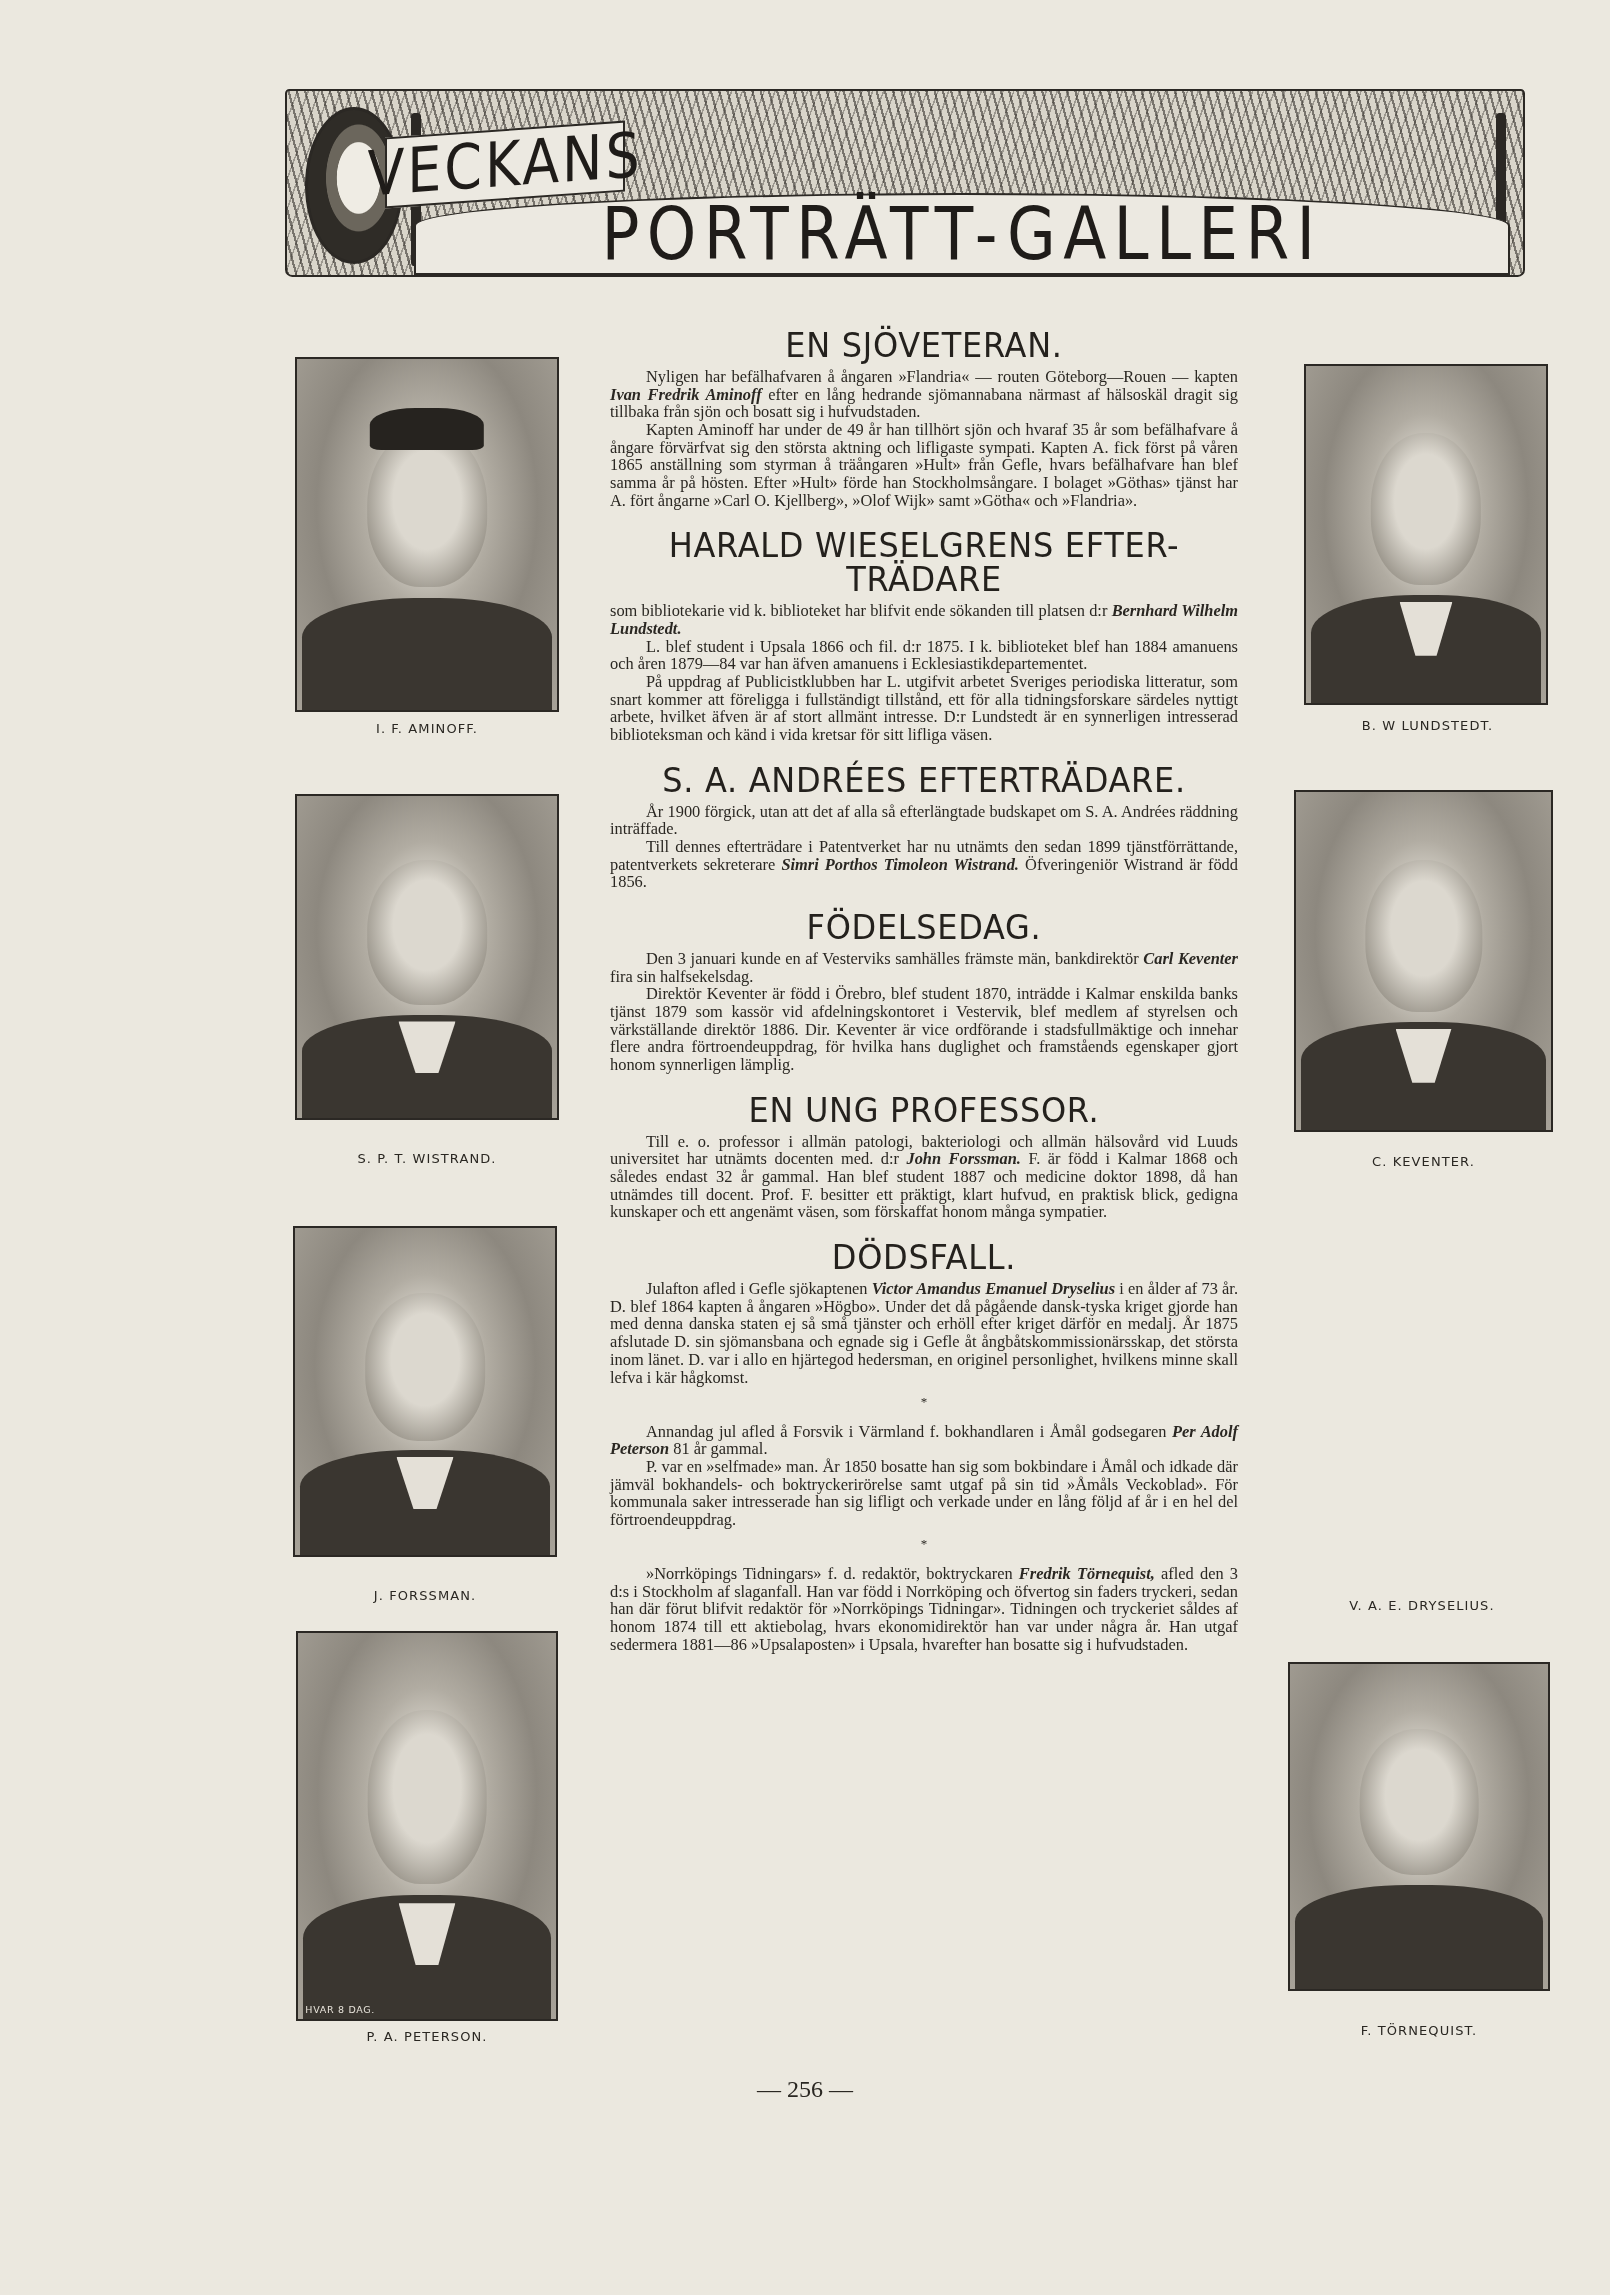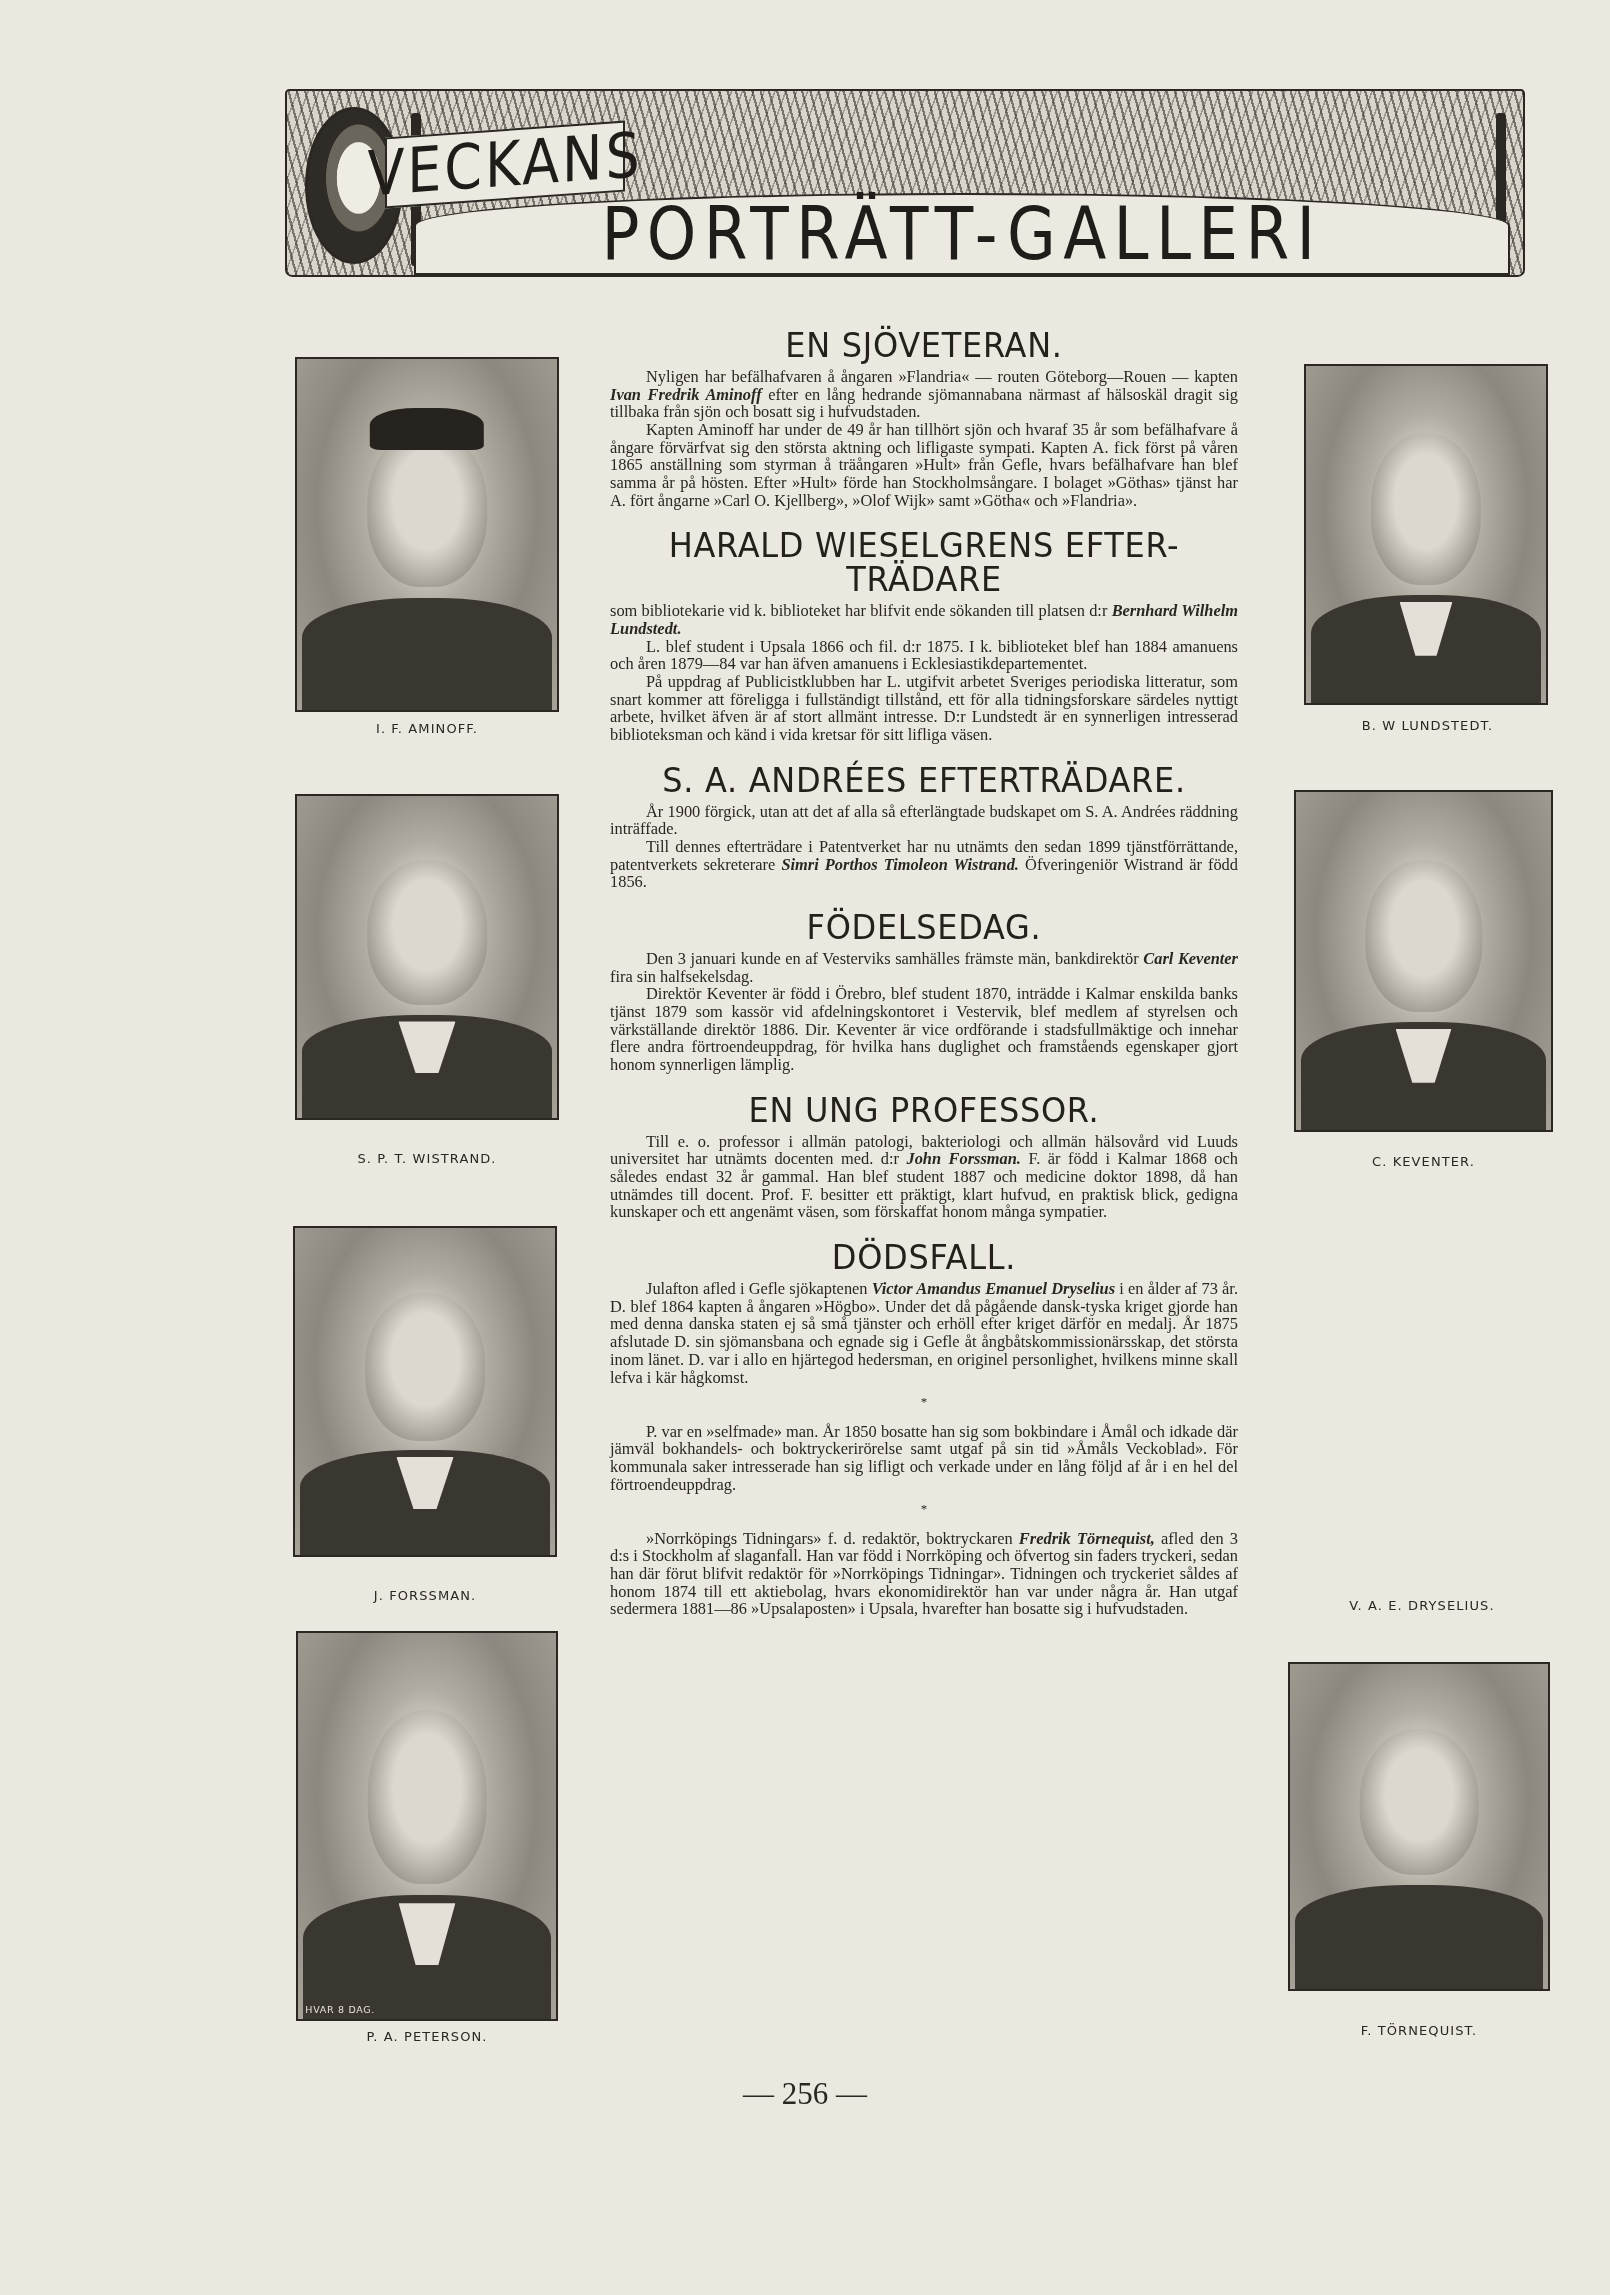--- a/index.html
+++ b/index.html
@@ -87,21 +87,21 @@
   .column p {
     margin: 0; text-align: justify; font-size: 16.4px; line-height: 17.7px;
     text-indent: 36px; hyphens: manual;
   }
   .column p.noindent { text-indent: 0; }
   .column em { font-style: italic; font-weight: bold; }
   .column .star { text-align: center; font-size: 13px; margin: 7.3px 0 13px; }
   .sec { margin-bottom: 19px; }
   .pageno {
     position: absolute; left: 0; width: 100%; top: 2076px; text-align: center;
-    font-size: 31px; color: #2a2722;
+    font-size: 24px; color: #2a2722;
   }
 </style>
 </head>
 <body>
 
 <div class="banner">
   <div class="medallion"></div>
   <div class="pillar" style="left:124px"></div>
   <div class="pillar" style="left:1209px"></div>
   <div class="ribbon1">
@@ -203,20 +203,21 @@
       <p><span>Direktör Keventer är född i Örebro, blef student 1870, inträdde i Kalmar enskilda banks tjänst 1879 som kassör vid afdelningskontoret i Vestervik, blef medlem af styrelsen och värkställande direktör 1886. Dir. Keventer är vice ordförande i stadsfullmäktige och innehar flere andra förtroendeuppdrag, för hvilka hans duglighet och framståends egenskaper gjort honom synnerligen lämplig.</span></p>
     </div>
     <div class="sec">
       <h2 style="margin-bottom: 5.8px;">EN UNG PROFESSOR.</h2>
       <p><span>Till e. o. professor i allmän patologi, bakteriologi och allmän hälsovård vid Luuds universitet har utnämts docenten med. d:r </span><em>John Forssman.</em><span> F. är född i Kalmar 1868 och således endast 32 år gammal. Han blef student 1887 och medicine doktor 1898, då han utnämdes till docent. Prof. F. besitter ett präktigt, klart hufvud, en praktisk blick, gedigna kunskaper och ett angenämt väsen, som förskaffat honom många sympatier.</span></p>
     </div>
     <div class="sec">
       <h2 style="margin-bottom: 5.8px;">DÖDSFALL.</h2>
       <p><span>Julafton afled i Gefle sjökaptenen </span><em>Victor Amandus Emanuel Dryselius</em><span> i en ålder af 73 år. D. blef 1864 kapten å ångaren »Högbo». Under det då pågående dansk-tyska kriget gjorde han med denna danska staten ej så små tjänster och erhöll efter kriget därför en medalj. År 1875 afslutade D. sin sjömansbana och egnade sig i Gefle åt ångbåtskommissionärsskap, det största inom länet. D. var i allo en hjärtegod hedersman, en originel personlighet, hvilkens minne skall lefva i kär hågkomst.</span></p>
       <div class="star">*</div>
+      <p><span>Annandag jul afled å Forsvik i Värmland f. bokhandlaren i Åmål godsegaren </span><em>Per Adolf Peterson</em><span> 81 år gammal.</span></p>
       <p><span>P. var en »selfmade» man. År 1850 bosatte han sig som bokbindare i Åmål och idkade där jämväl bokhandels- och boktryckerirörelse samt utgaf på sin tid »Åmåls Veckoblad». För kommunala saker intresserade han sig lifligt och verkade under en lång följd af år i en hel del förtroendeuppdrag.</span></p>
       <div class="star">*</div>
       <p><span>»Norrköpings Tidningars» f. d. redaktör, boktryckaren </span><em>Fredrik Törnequist,</em><span> afled den 3 d:s i Stockholm af slaganfall. Han var född i Norrköping och öfvertog sin faders tryckeri, sedan han där förut blifvit redaktör för »Norrköpings Tidningar». Tidningen och tryckeriet såldes af honom 1874 till ett aktiebolag, hvars ekonomidirektör han var under några år. Han utgaf sedermera 1881—86 »Upsalaposten» i Upsala, hvarefter han bosatte sig i hufvudstaden.</span></p>
     </div>
   </div>
 
 <div class="pageno">— 256 —</div>
 
 
 </body></html>

